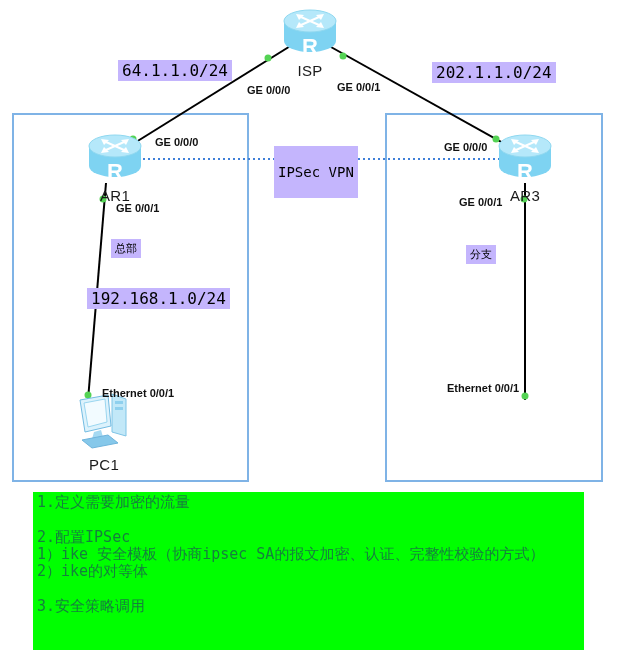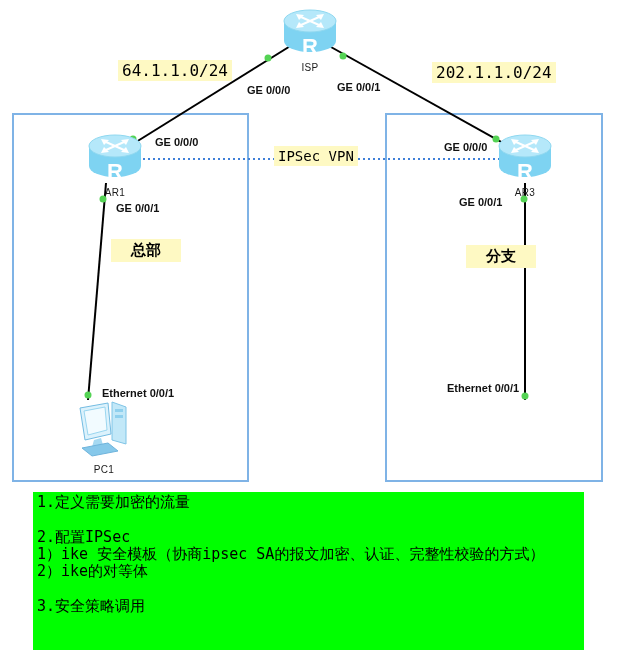--- a/index.html
+++ b/index.html
@@ -7,39 +7,39 @@
     position:relative; width:618px; height:664px; background:#ffffff;
     font-family:"Liberation Sans", sans-serif; overflow:hidden;
   }
   .region {
     position:absolute; border:2px solid #7fb3e6; background:transparent;
     box-sizing:border-box; z-index:0;
   }
   .wires { position:absolute; left:0; top:0; z-index:1; }
   .device { position:absolute; text-align:center; z-index:2; cursor:pointer; }
   .device-label {
-    font-size:10px; color:#1a1a1a; margin-top:0px; letter-spacing:0.3px;
+    font-size:15px; color:#1a1a1a; margin-top:0px; letter-spacing:0.3px;
   }
   .port-label {
     position:absolute; font-size:11px; font-weight:bold; color:#111111;
     white-space:nowrap; z-index:2;
   }
   .glabel {
-    position:absolute; background:#fef9c3; color:#000000;
+    position:absolute; background:#c4b5fd; color:#000000;
     font-family:"DejaVu Sans Mono","DejaVu Sans",monospace;
     white-space:nowrap; z-index:3;
   }
   .glabel.ip  { font-size:16px; padding:1px 4px; }
-  .glabel.vpn { font-size:14px; padding:2px 4px; }
-  .glabel.cjk { font-size:15px; padding:2px 20px;font-weight:bold; }
+  .glabel.vpn { font-size:14px; padding:18px 4px; }
+  .glabel.cjk { font-size:11px; padding:2px 4px; }
   .notes {
     position:absolute; left:33px; top:492px; width:551px; height:158px;
     background:#00ff00; box-sizing:border-box; padding:2px 0 0 4px;
     font-family:"DejaVu Sans Mono","DejaVu Sans",monospace;
-    font-size:15px; color:#000000; z-index:1;
+    font-size:15px; color:#15803d; z-index:1;
   }
   .note-line { height:17.3px; line-height:17.3px; white-space:nowrap; }
 </style>
 </head>
 <body>
 
 <div class="canvas">
 
   <div class="region" style="left:12px; top:113px; width:237px; height:369px;"></div>
   <div class="region" style="left:385px; top:113px; width:218px; height:369px;"></div>
@@ -112,21 +112,21 @@
         <polygon points="14,6 22,7 17,12"></polygon>
         <polygon points="42,6 34,7 39,12"></polygon>
         <polygon points="14,20 22,19 17,14"></polygon>
         <polygon points="42,20 34,19 39,14"></polygon>
       </g>
       <text x="28" y="46" fill="#ffffff" font-size="22" font-weight="bold" text-anchor="middle" font-family="Liberation Sans, sans-serif">R</text>
     </svg>
     <div class="device-label">AR3</div>
   </div>
 
-  <div class="device" style="left:72px; top:398px; width:64px;">
+  <div class="device" style="left:72px; top:390px; width:64px;">
     <svg width="64" height="62" viewBox="0 0 64 62">
       <path d="M40,4 L54,9 L54,46 L40,42 Z" fill="#c2e8f8" stroke="#7fc4e6" stroke-width="1"></path>
       <rect x="43" y="11" width="8" height="3" fill="#8fd0ee"></rect>
       <rect x="43" y="17" width="8" height="3" fill="#8fd0ee"></rect>
       <path d="M8,10 L36,5 L39,36 L13,42 Z" fill="#dcf2fc" stroke="#74bce2" stroke-width="1"></path>
       <path d="M12,13 L33,9 L35,32 L16,37 Z" fill="#f2fbff" stroke="#9ad6f0" stroke-width="1"></path>
       <path d="M22,42 L29,40 L31,47 L20,49 Z" fill="#a5d9f2"></path>
       <path d="M10,50 L36,45 L46,53 L20,58 Z" fill="#86c8ea" stroke="#6fb4dc" stroke-width="1"></path>
     </svg>
     <div class="device-label">PC1</div>
@@ -140,20 +140,21 @@
   <div class="port-label" style="left:444px; top:141px;">GE 0/0/0</div>
   <div class="port-label" style="left:459px; top:196px;">GE 0/0/1</div>
   <div class="port-label" style="left:102px; top:387px;">Ethernet 0/0/1</div>
   <div class="port-label" style="left:447px; top:382px;">Ethernet 0/0/1</div>
 
   <div class="glabel ip" style="left:118px; top:60px;">64.1.1.0/24</div>
   <div class="glabel ip" style="left:422px; top:62px;margin-left:10px;">202.1.1.0/24</div>
   <div class="glabel vpn" style="left:274px; top:146px;">IPSec VPN</div>
   <div class="glabel cjk" style="left:111px; top:239px;">总部</div>
   <div class="glabel cjk" style="left:466px; top:245px;">分支</div>
+  <div class="glabel ip" style="left:87px;  top:288px;">192.168.1.0/24</div>
 
   <div class="notes">
     <div class="note-line">1.定义需要加密的流量</div>
     <div class="note-line"></div>
     <div class="note-line">2.配置IPSec</div>
     <div class="note-line">1）ike 安全模板（协商ipsec SA的报文加密、认证、完整性校验的方式）</div>
     <div class="note-line">2）ike的对等体</div>
     <div class="note-line"></div>
     <div class="note-line">3.安全策略调用</div>
   </div>

